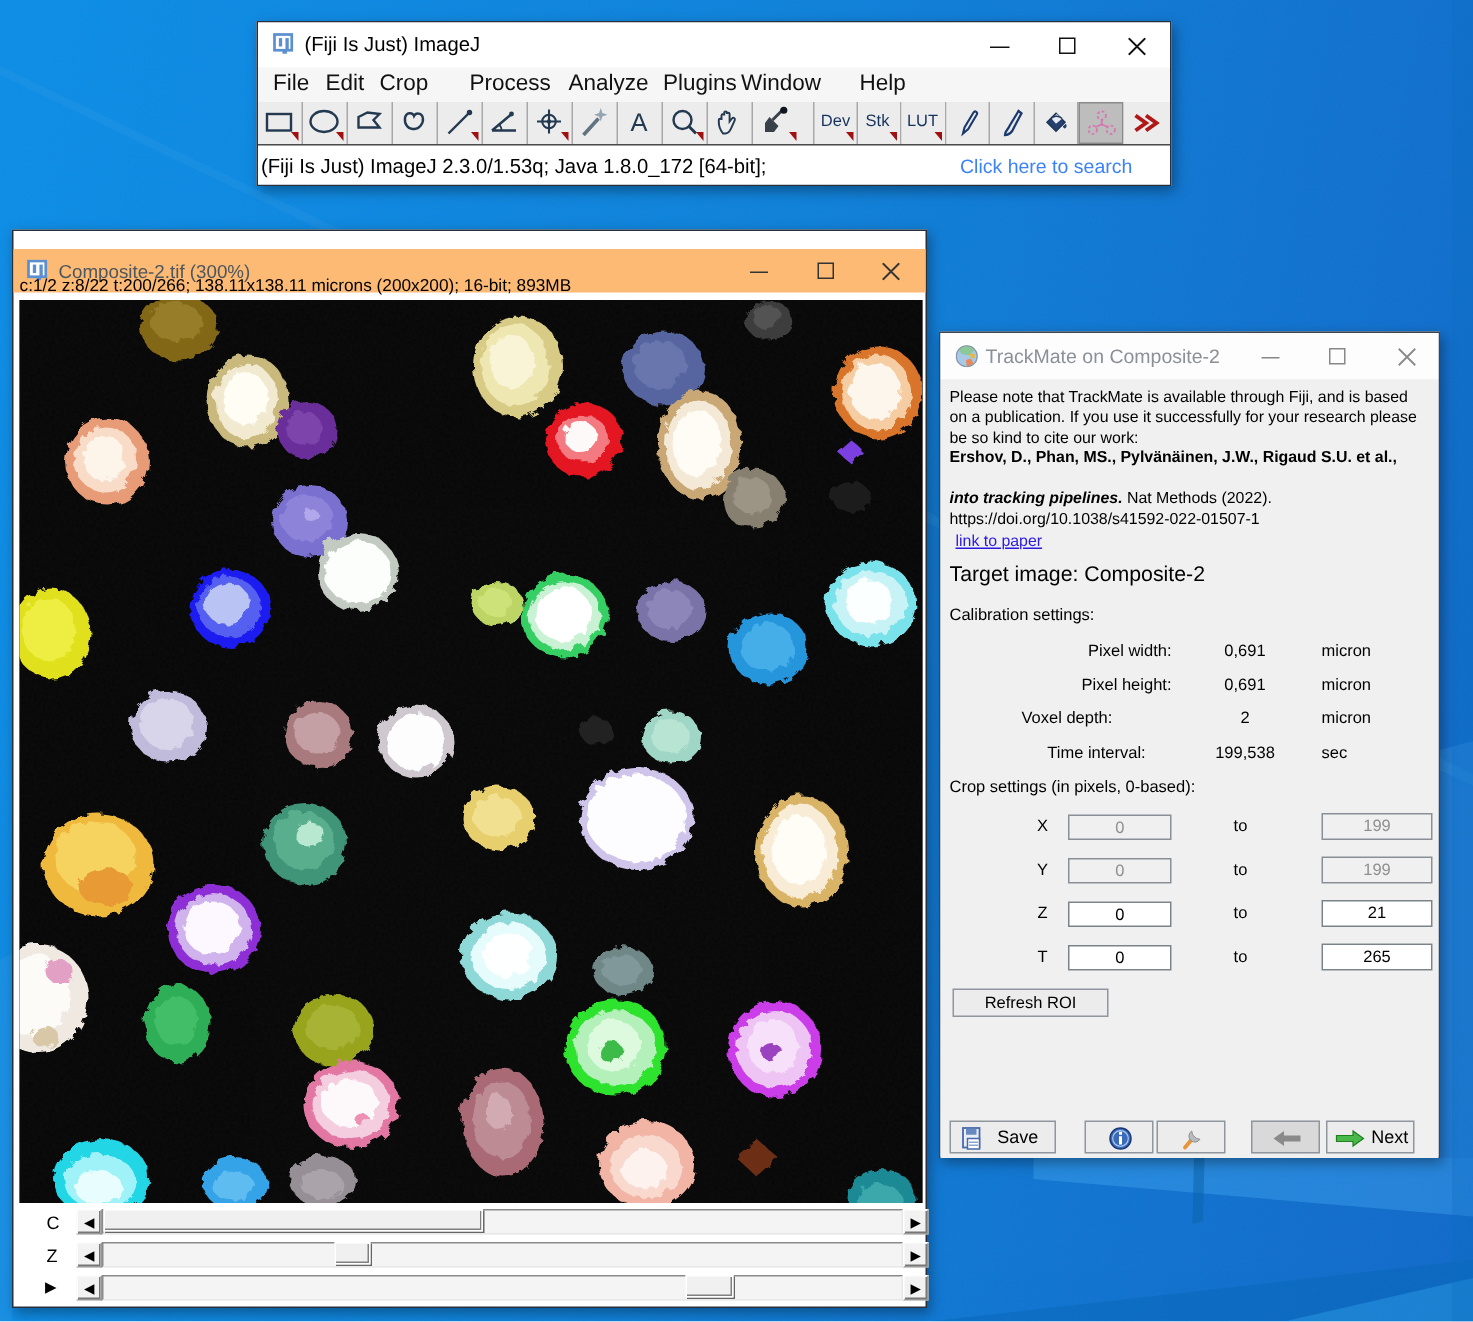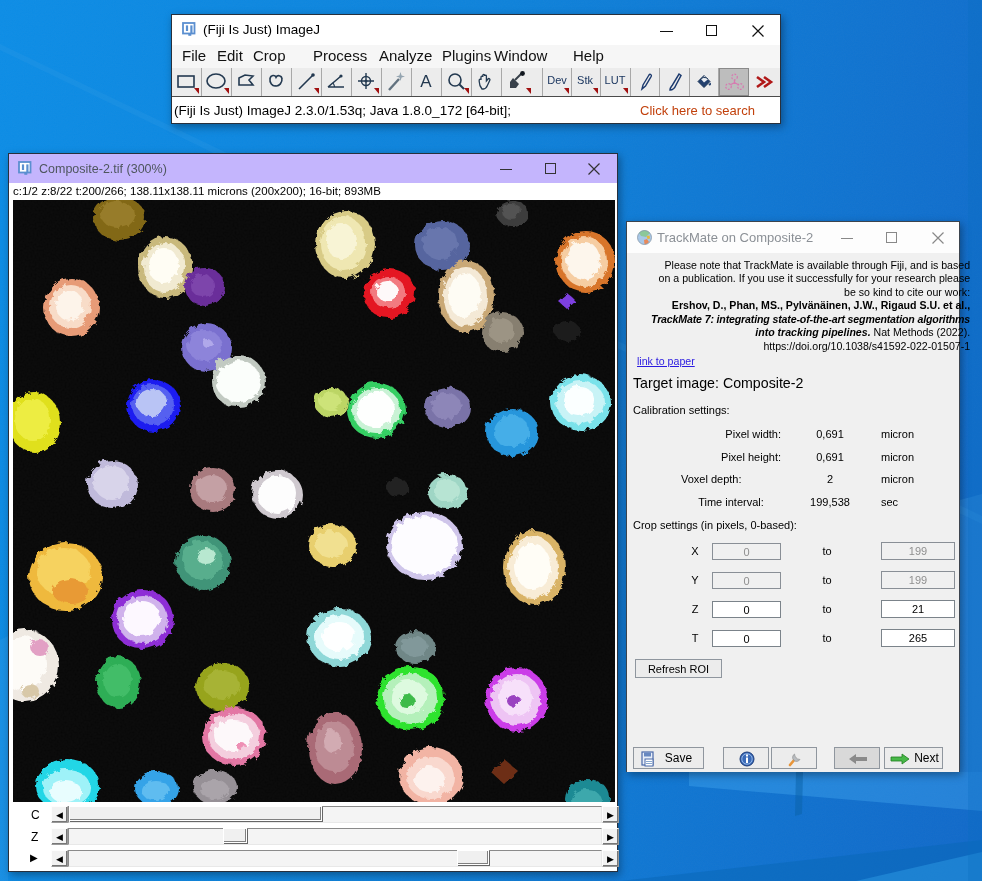--- a/index.html
+++ b/index.html
@@ -16,21 +16,21 @@
 #ij-menu { position:absolute; left:0; top:30px; width:100%; height:23px; background:#f6f6f6; }
 #ij-menu span { position:absolute; top:2px; font-size:15px; color:#111; }
 #ij-tools { position:absolute; left:0; top:53px; width:100%; height:29px; background:#ececec; border-bottom:1px solid #4a4a4a; }
 #ij-status { position:absolute; left:0; top:83px; width:100%; height:25px; background:#fff; }
 .tbtn { position:absolute; top:0; height:28px; background:#ececec; border-right:1px solid #a8a8a8; }
 .tbtn svg { position:absolute; left:0; top:0; }
 .redtri { position:absolute; right:2px; bottom:2px; width:0; height:0; border-left:5px solid transparent; border-right:0 solid transparent; border-top:6px solid #a01010; }
 
 
 #imw { left:8px; top:153px; width:610px; height:719px; border:1px solid #28303c; box-shadow:2px 3px 8px rgba(0,0,0,0.35); }
-#imw-title { position:absolute; left:0; top:0; width:100%; height:29px; background:#c4b5fd; }
+#imw-title { position:absolute; left:0; top:12px; width:100%; height:29px; background:#fdba74; }
 #imw-info { position:absolute; left:4px; top:31px; font-size:11.5px; color:#000; }
 #imw-canvas { position:absolute; left:4px; top:46px; width:602px; height:602px; background:#050505; }
 .sb { position:absolute; left:4px; width:604px; height:18px; }
 .sb-label { position:absolute; top:2px; font-size:12px; color:#000; }
 .sb-larr, .sb-rarr { position:absolute; top:0; width:17px; height:17px; background:#f2f2f2; border:1px solid #999; border-top-color:#fdfdfd; border-left-color:#fdfdfd; box-shadow:inset -1px -1px 0 #777; }
 .sb-track { position:absolute; top:0; height:17px; background:#f4f4f4; border:1px solid #8a8a8a; border-bottom-color:#e8e8e8; border-right-color:#e8e8e8; }
 .sb-thumb { position:absolute; top:0; height:15px; background:#f0f0f0; border:1px solid #fff; box-shadow:inset -1px -1px 0 #808080, 1px 1px 0 #666; }
 .arrglyph { position:absolute; font-size:9px; color:#000; }
 
 
@@ -213,21 +213,21 @@
           </svg>
         </div>
       <div class="tbtn" style="left:577px;width:31px;border-right:none">
           <svg width="31" height="28">
             <path d="M8,9 L15,14 L8,19 M15,9 L22,14 L15,19" fill="none" stroke="#b01818" stroke-width="2.6"></path>
           </svg>
         </div>
     </div>
     <div id="ij-status">
       <span class="abs" style="left:2px;top:5px;font-size:13.5px;color:#000;">(Fiji Is Just) ImageJ 2.3.0/1.53q; Java 1.8.0_172 [64-bit];</span>
-      <span class="abs" style="left:468px;top:5px;font-size:13px;color:#c2410c;">Click here to search</span>
+      <span class="abs" style="left:468px;top:5px;font-size:13px;color:#3b82f6;">Click here to search</span>
     </div>
   </div>
 
   <div class="win" id="imw">
     <div id="imw-title">
       <svg class="abs" style="left:9px;top:7px" width="15" height="15" viewBox="0 0 15 15">
         <rect x="1" y="1" width="11.5" height="10.5" fill="#fff" stroke="#5b8fd0" stroke-width="1.8"></rect>
         <rect x="3.9" y="3.4" width="2.2" height="5.6" fill="#5b8fd0"></rect>
         <rect x="8.3" y="3.4" width="2.2" height="7.6" fill="#5b8fd0"></rect>
         <rect x="6.3" y="11.2" width="3" height="2.6" fill="#5b8fd0"></rect>
@@ -422,26 +422,26 @@
         <circle cx="7.5" cy="7.5" r="7" fill="none" stroke="#8898a8" stroke-width="0.8"></circle>
       </svg>
       <span class="t" style="left:30px">TrackMate on Composite-2</span>
       <div class="abs" style="left:214px;top:16px;width:12px;height:1px;background:#888;"></div>
       <div class="abs" style="left:259px;top:10px;width:11px;height:11px;border:1px solid #888;"></div>
       <svg class="abs" style="left:305px;top:10px" width="12" height="12" viewBox="0 0 12 12">
           <path d="M0.5,0.5 L11.5,11.5 M11.5,0.5 L0.5,11.5" stroke="#888" stroke-width="1.2"></path>
         </svg>
     </div>
     <div id="tm-body">
-      <div class="abs" style="left:24px;top:6px;font-size:10.6px;line-height:13.45px;color:#000;white-space:nowrap;text-align:right;">
+      <div class="abs" style="left:6px;top:6px;font-size:10.6px;line-height:13.45px;color:#000;white-space:nowrap;">
         Please note that TrackMate is available through Fiji, and is based<br>
         on a publication. If you use it successfully for your research please<br>
         be so kind to cite our work:<br>
         <b>Ershov, D., Phan, MS., Pylvänäinen, J.W., Rigaud S.U. et al.,</b><br>
-        <b><i style="letter-spacing:-0.15px">TrackMate 7: integrating state-of-the-art segmentation algorithms</i></b><br>
+        <br>
         <b><i>into tracking pipelines.</i></b> Nat Methods (2022).<br>
         https://doi.org/10.1038/s41592-022-01507-1
       </div>
       <span class="abs" style="left:10px;top:102px;font-size:10.6px;color:#2a1ae0;text-decoration:underline;">link to paper</span>
       <span class="abs" style="left:6px;top:122px;font-size:14.2px;color:#000;">Target image: Composite-2</span>
       <span class="abs" style="left:6px;top:151px;font-size:11px;">Calibration settings:</span>
       <span class="abs" style="left:54px;top:175px;width:100px;text-align:right;">Pixel width:</span>
       <span class="abs" style="left:170px;top:175px;width:66px;text-align:center;">0,691</span>
       <span class="abs" style="left:254px;top:175px;">micron</span>
       <span class="abs" style="left:54px;top:198px;width:100px;text-align:right;">Pixel height:</span>
@@ -463,21 +463,21 @@
       <span class="abs" style="left:190px;top:321px;width:20px;text-align:center;">to</span>
       <div class="fld dis" style="left:254px;top:318px;width:74px;height:18px;">199</div>
       <span class="abs" style="left:58px;top:350px;width:20px;text-align:center;">Z</span>
       <div class="fld ena" style="left:85px;top:348px;width:69px;height:17px;">0</div>
       <span class="abs" style="left:190px;top:350px;width:20px;text-align:center;">to</span>
       <div class="fld ena" style="left:254px;top:347px;width:74px;height:18px;">21</div>
       <span class="abs" style="left:58px;top:379px;width:20px;text-align:center;">T</span>
       <div class="fld ena" style="left:85px;top:377px;width:69px;height:17px;">0</div>
       <span class="abs" style="left:190px;top:379px;width:20px;text-align:center;">to</span>
       <div class="fld ena" style="left:254px;top:376px;width:74px;height:18px;">265</div>
-      <div class="tmbtn" style="left:8px;top:406px;width:87px;height:19px;line-height:18px;font-size:11px;">Refresh ROI</div>
+      <div class="tmbtn" style="left:8px;top:406px;width:104px;height:19px;line-height:18px;font-size:11px;">Refresh ROI</div>
       <div class="tmbtn" style="left:6px;top:494px;width:71px;height:22px;">
         <svg class="abs" style="left:7px;top:3px" width="16" height="16" viewBox="0 0 16 16">
           <rect x="1" y="1" width="11" height="13" fill="#e8eef8" stroke="#4868a8" stroke-width="1.2"></rect>
           <rect x="3" y="1.5" width="7" height="4" fill="#6888c0"></rect>
           <rect x="4" y="8" width="8" height="7" fill="#fff" stroke="#4868a8" stroke-width="1"></rect>
           <rect x="5" y="10" width="6" height="1" fill="#88a8d0"></rect>
           <rect x="5" y="12" width="6" height="1" fill="#88a8d0"></rect>
         </svg>
         <span style="margin-left:20px;line-height:21px;">Save</span>
       </div>

